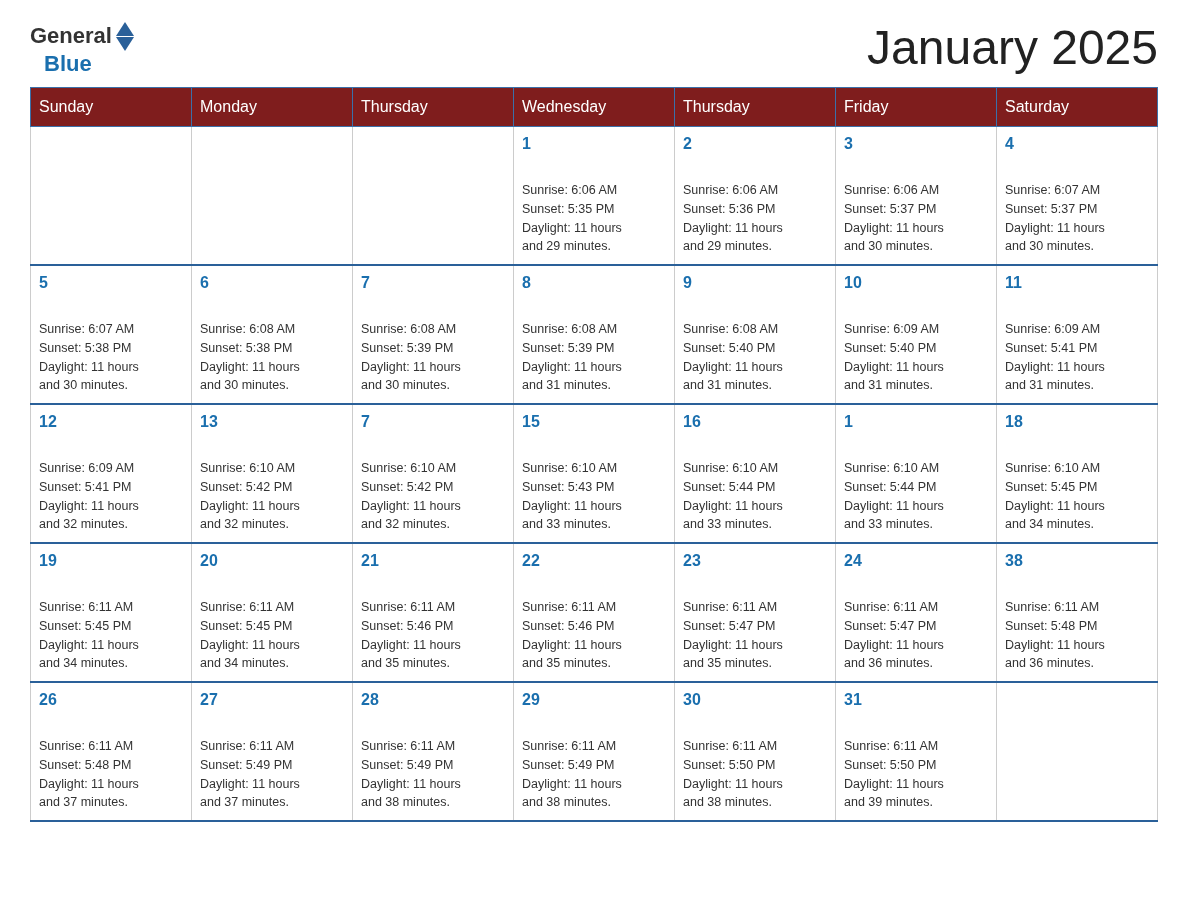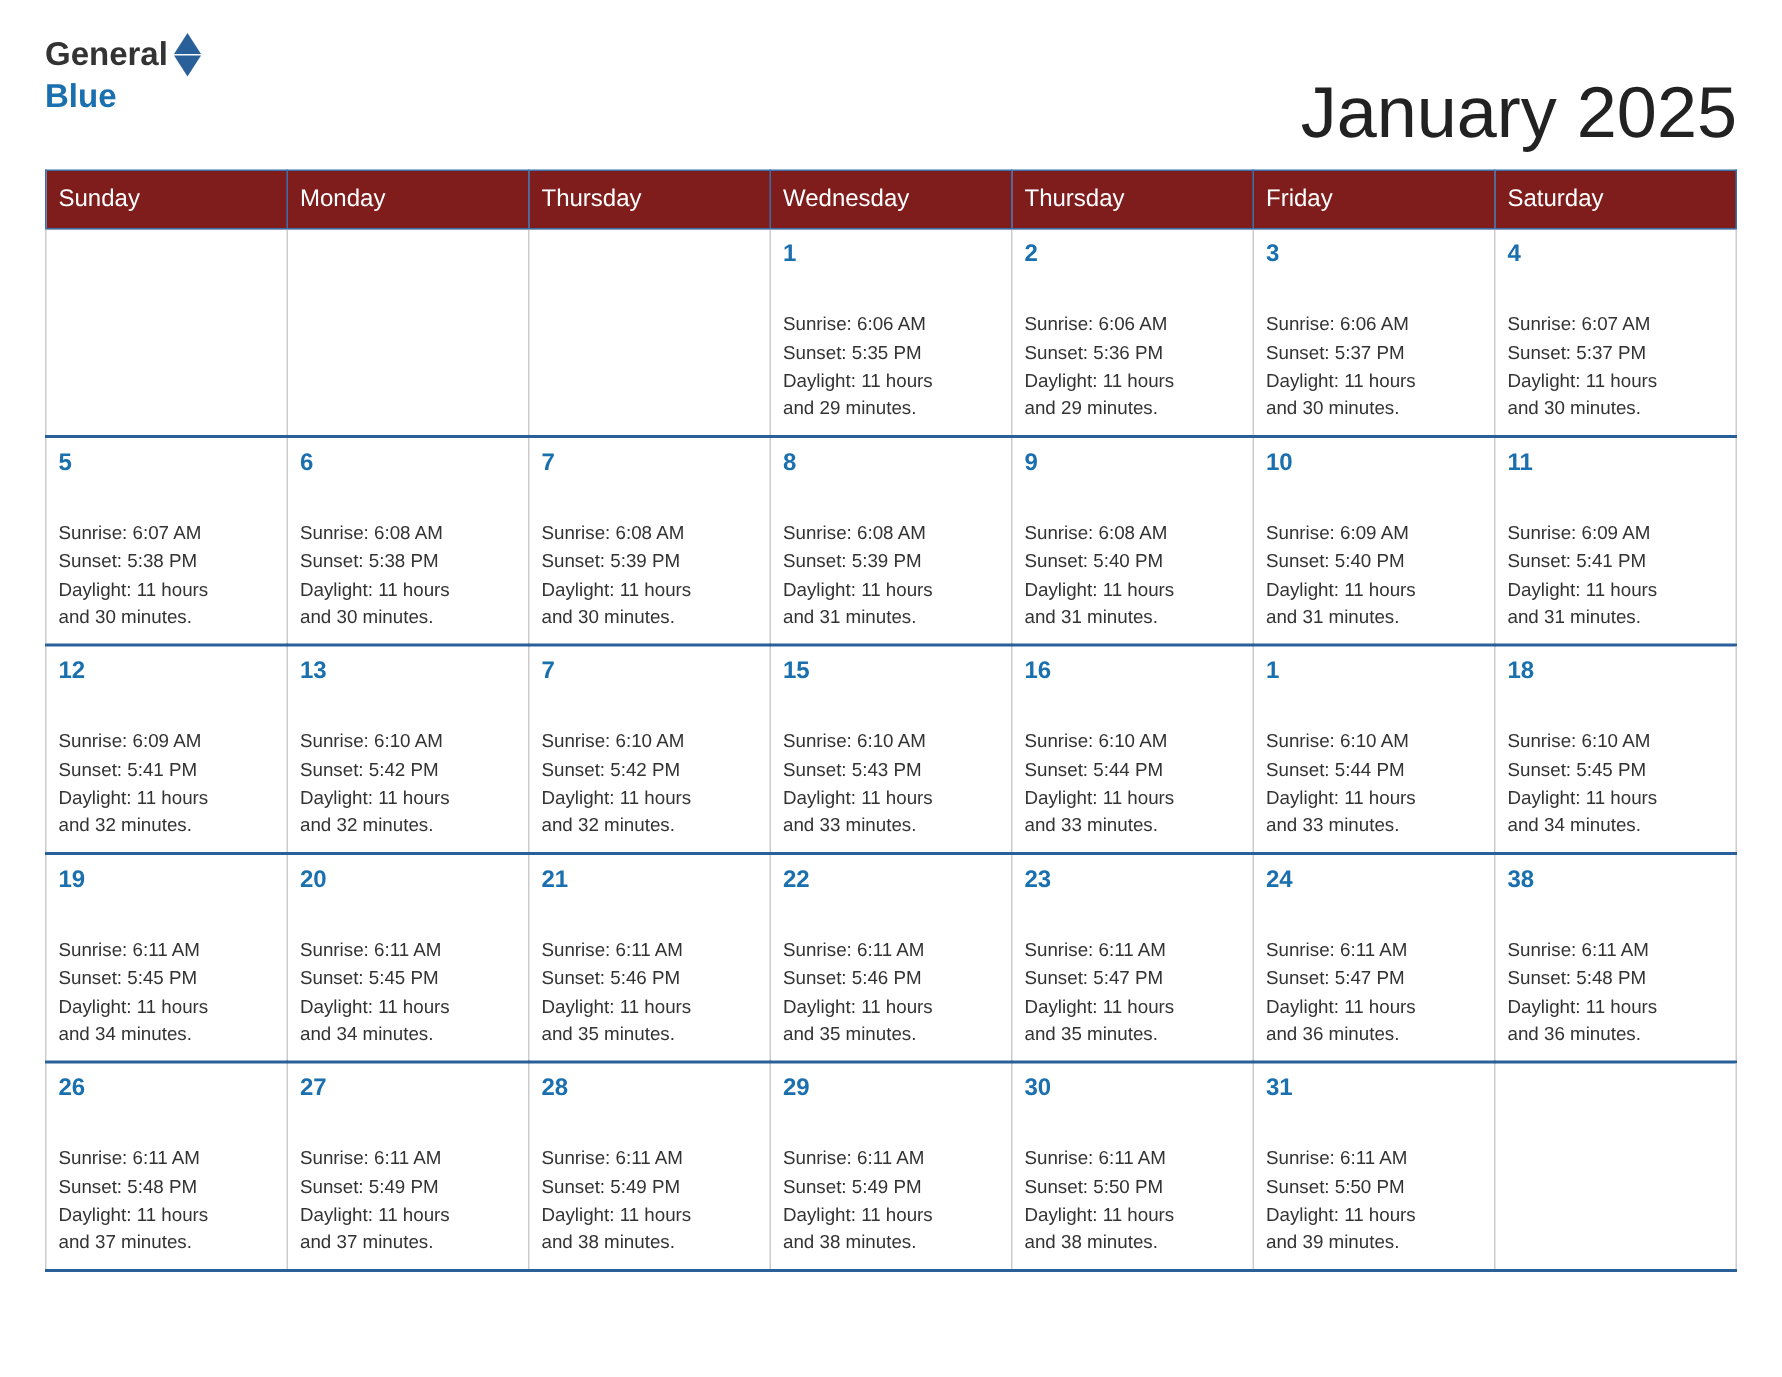--- a/index.html
+++ b/index.html
@@ -27,21 +27,20 @@
       font-weight: bold;
       color: #333;
     }
     .logo-text-blue {
       font-size: 22px;
       font-weight: bold;
       color: #1a6fae;
     }
     .title-block {
       text-align: right;
-      margin-top: 28px;
     }
     .title-block h1 {
       font-size: 48px;
       font-weight: normal;
       color: #222;
     }
     .title-block h2 {
       font-size: 22px;
       font-weight: normal;
       color: #333;
@@ -98,21 +97,21 @@
 <div class="header">
   <div class="logo">
     <div style="display:flex; flex-direction:column; align-items:flex-start;">
       <div style="display:flex; align-items:center;">
         <span class="logo-text-general">General</span>
         <div style="display:flex; flex-direction:column; margin-left:4px; margin-top:2px;">
           <div style="width:0;height:0;border-left:9px solid transparent;border-right:9px solid transparent;border-bottom:14px solid #2a6099;margin-bottom:1px;"></div>
           <div style="width:0;height:0;border-left:9px solid transparent;border-right:9px solid transparent;border-top:14px solid #2a6099;"></div>
         </div>
       </div>
-      <span class="logo-text-blue" style="margin-left:0;">Blue</span>
+      <span class="logo-text-blue" style="margin-left:14px;">Blue</span>
     </div>
   </div>
   <div class="title-block">
     <h1>January 2025</h1>
   </div>
 </div>
 
 <table class="calendar">
   <thead>
     <tr>

